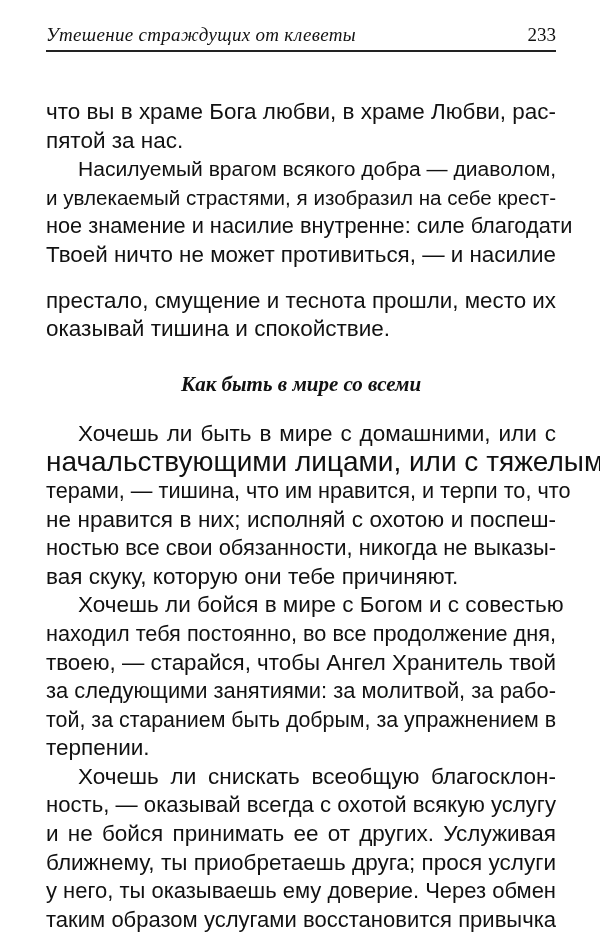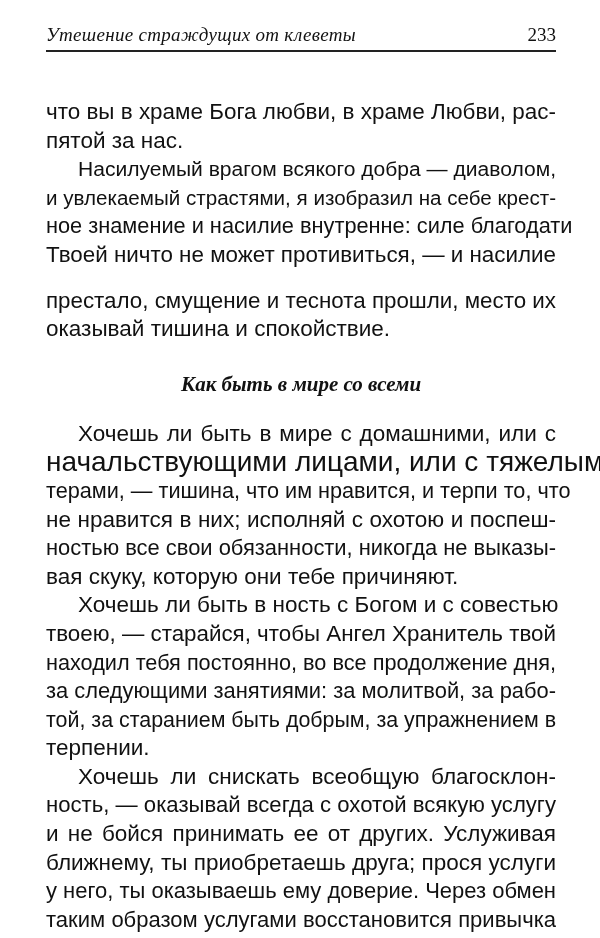--- a/index.html
+++ b/index.html
@@ -56,23 +56,23 @@
     <div id="after">
         <p>
           <span class="line indent">Хочешь ли быть в мире с домашними, или с</span>
           <span class="line" style="font-size: 28px; line-height: 28.6px;">начальствующими лицами, или с тяжелыми харак-</span>
           <span class="line" style="font-size: 21.67px; line-height: 28.6px;">терами, — тишина, что им нравится, и терпи то, что</span>
           <span class="line">не нравится в них; исполняй с охотою и поспеш-</span>
           <span class="line" style="font-size: 21.91px; line-height: 28.6px;">ностью все свои обязанности, никогда не выказы-</span>
           <span class="line last">вая скуку, которую они тебе причиняют.</span>
         </p>
         <p>
-          <span class="line indent">Хочешь ли быть в ность с Богом и с совестью</span>
+          <span class="line indent">Хочешь ли бойся в мире с Богом и с совестью</span>
+          <span class="line" style="font-size: 21.68px; line-height: 28.6px;">находил тебя постоянно, во все продолжение дня,</span>
           <span class="line" style="font-size: 22.35px; line-height: 28.6px;">твоею, — старайся, чтобы Ангел Хранитель твой</span>
-          <span class="line" style="font-size: 21.68px; line-height: 28.6px;">находил тебя постоянно, во все продолжение дня,</span>
           <span class="line" style="font-size: 21.9px; line-height: 28.6px;">за следующими занятиями: за молитвой, за рабо-</span>
           <span class="line" style="font-size: 21.41px; line-height: 28.6px;">той, за старанием быть добрым, за упражнением в</span>
           <span class="line last">терпении.</span>
         </p>
         <p>
           <span class="line indent">Хочешь ли снискать всеобщую благосклон-</span>
           <span class="line" style="font-size: 22.13px; line-height: 28.6px;">ность, — оказывай всегда с охотой всякую услугу</span>
           <span class="line">и не бойся принимать ее от других. Услуживая</span>
           <span class="line">ближнему, ты приобретаешь друга; прося услуги</span>
           <span class="line" style="font-size: 21.99px; line-height: 28.6px;">у него, ты оказываешь ему доверие. Через обмен</span>

